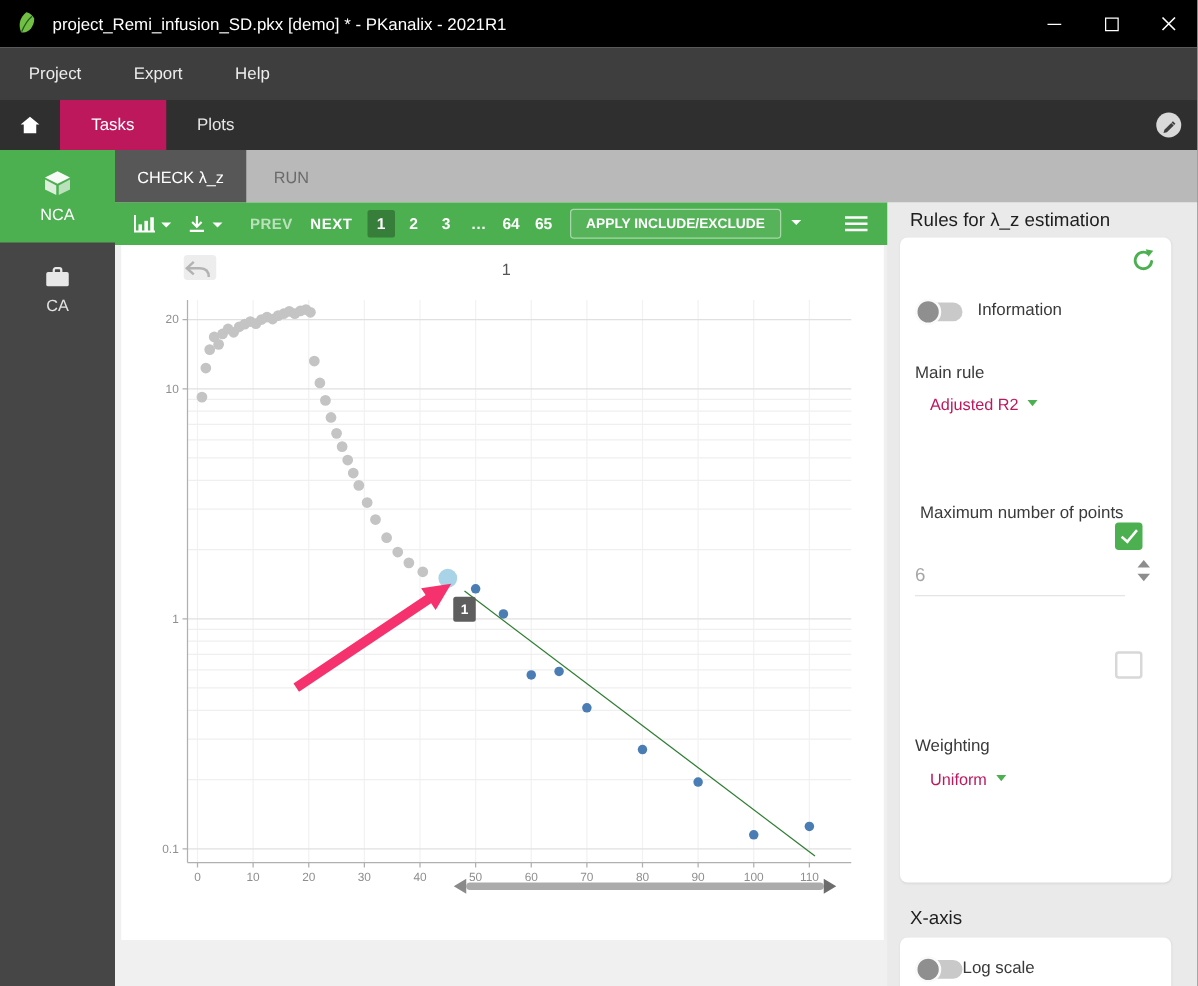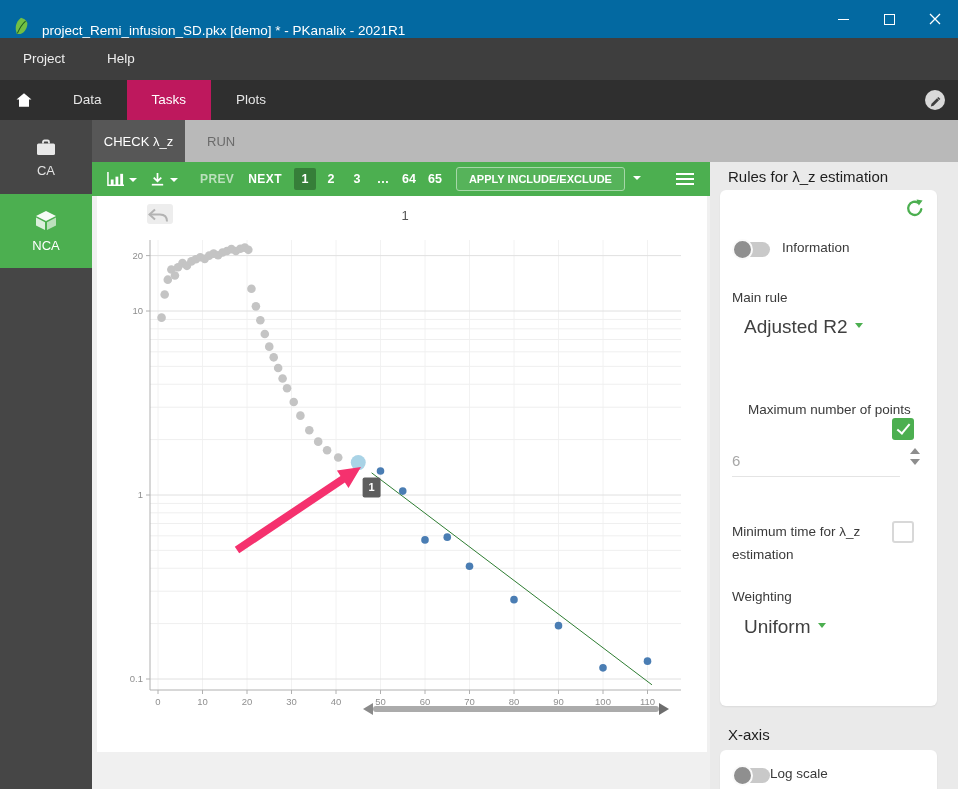--- a/index.html
+++ b/index.html
@@ -1,20 +1,20 @@
 <!DOCTYPE html>
 <html><head>
 <meta charset="utf-8">
 <style>
 *{margin:0;padding:0;box-sizing:border-box}
 body{font-family:"Liberation Sans","DejaVu Sans",sans-serif;background:#1a1a1a}
 .window{position:relative;width:958px;height:789px;background:#eaeaea;overflow:hidden}
 
 
-.titlebar{position:absolute;left:0;top:0;width:958px;height:38px;background:#0369a1;display:flex;align-items:flex-end;color:#fff}
+.titlebar{position:absolute;left:0;top:0;width:958px;height:38px;background:#000000;display:flex;align-items:center;color:#fff}
 .logo{margin-left:10px;width:22px;height:22px;flex:0 0 auto}
 .title-text{margin-left:10px;font-size:13.5px}
 .win-controls{position:absolute;right:0;top:0;height:38px;display:flex}
 .win-btn{width:46px;height:38px;display:flex;align-items:center;justify-content:center}
 .min-glyph{width:11px;height:1px;background:#fff;display:block}
 .max-glyph{width:11px;height:11px;border:1px solid #fff;display:block}
 
 
 .menubar{position:absolute;left:0;top:38px;width:958px;height:42px;background:#3e3e3e;display:flex;padding-left:2px}
 .menu-item{padding:0 21px;color:#ededed;font-size:13.5px;line-height:42px}
@@ -27,21 +27,21 @@
 .feedback-btn{position:absolute;right:12px;top:9px;width:22px;height:22px}
 
 
 .sidebar{position:absolute;left:0;top:120px;width:92px;height:669px;background:#464646}
 .side-item{height:74px;display:flex;flex-direction:column;align-items:center;justify-content:center;gap:5px;color:#e2e2e2;font-size:13px}
 .side-item.active{background:#4caf50;color:#fff}
 
 
 .subtab-row{position:absolute;left:92px;top:120px;width:866px;height:42px;background:#b9b9b9;display:flex}
 .subtab{height:42px;display:flex;align-items:center;justify-content:center;font-size:13px}
-.subtab.active{width:93px;background:#575757;color:#fff}
+.subtab.active{width:105px;background:#575757;color:#fff}
 .subtab.plain{padding:0 22px;color:#6b6b6b}
 
 
 .toolbar{position:absolute;left:92px;top:162px;width:618px;height:34px;background:#4caf50;display:flex;align-items:center;color:#fff}
 .tb-icon{display:flex;align-items:center;margin-left:14px}
 .tb-caret{width:0;height:0;border:4px solid transparent;border-top-color:#fff;margin-left:4px;margin-top:6px}
 .tb-nav{font-size:12px;font-weight:bold;letter-spacing:.4px;margin-left:22px}
 .tb-nav.dim{opacity:.62}
 .page-list{display:flex;margin-left:12px;gap:4px;align-items:center}
 .page-num{min-width:22px;height:22px;line-height:22px;text-align:center;font-size:12.5px;font-weight:bold;border-radius:2px}
@@ -58,21 +58,21 @@
 
 .right-area{position:absolute;left:710px;top:162px;width:248px;height:627px;background:#eaeaea}
 .panel-heading{position:absolute;left:18px;font-size:15px;color:#1e1e1e}
 .card{position:absolute;left:10px;width:217px;background:#fff;border-radius:6px;box-shadow:0 1px 2px rgba(0,0,0,.07)}
 .card1{top:28px;height:516px}
 .card2{top:588px;height:70px}
 .reset-btn{position:absolute;right:12px;top:8px;width:20px;height:20px}
 .gtoggle{position:absolute;width:36px;height:15px;background:#c9c9c9;border-radius:8px}
 .gtoggle .knob{position:absolute;left:-2px;top:-3px;width:21px;height:21px;border-radius:50%;background:#8f8f8f;border:2px solid #fafafa}
 .field-label{position:absolute;font-size:13.5px;color:#3a3a3a}
-.gselect{position:absolute;font-size:19px;color:#404040}
+.gselect{position:absolute;font-size:13px;color:#be185d}
 .gselect::after{content:"";display:inline-block;margin-left:7px;margin-bottom:1px;border:4px solid transparent;border-top:5px solid #4caf50;vertical-align:middle}
 .cb{position:absolute;width:22px;height:22px;border-radius:3px}
 .cb.checked{background:#4caf50}
 .cb.checked::after{content:"";position:absolute;left:8px;top:3px;width:5px;height:11px;border:solid #fff;border-width:0 2.5px 2.5px 0;transform:rotate(40deg)}
 .cb.unchecked{background:#fff;border:2px solid #d8d8d8}
 .num-input{position:absolute;font-size:15px;color:#a6a6a6}
 .underline{position:absolute;height:1px;background:#e4e4e4}
 .spinner{position:absolute}
 .spin-up{width:0;height:0;border-left:5px solid transparent;border-right:5px solid transparent;border-bottom:6px solid #8d8d8d}
 .spin-down{width:0;height:0;border-left:5px solid transparent;border-right:5px solid transparent;border-top:6px solid #8d8d8d;margin-top:5px}
@@ -98,54 +98,54 @@
       <div class="win-btn">
         <svg width="12" height="12" viewBox="0 0 12 12">
           <path d="M1 1 L11 11 M11 1 L1 11" stroke="#fff" stroke-width="1.3"></path>
         </svg>
       </div>
     </div>
   </div>
 
   <div class="menubar">
     <span class="menu-item">Project</span>
+    <span class="menu-item">Export</span>
     <span class="menu-item">Help</span>
   </div>
 
   <div class="navbar">
     <div class="home-tab">
       <svg width="20" height="20" viewBox="0 0 24 24">
         <path d="M12 4 L3 11.5 H6 V20 H18 V11.5 H21 Z" fill="#fff"></path>
       </svg>
     </div>
-    <div class="nav-tab">Data</div>
     <div class="nav-tab active">Tasks</div>
     <div class="nav-tab">Plots</div>
     <svg class="feedback-btn" viewBox="0 0 22 22">
       <circle cx="11" cy="11" r="10" fill="#d9d9d9"></circle>
       <path d="M7.5 14.8 L13 9.3 L15 11.3 L9.5 16.8 L6.8 17.4 Z" fill="#3f3f3f"></path>
       <path d="M13.8 8.5 L15.8 10.5" stroke="#3f3f3f" stroke-width="1.6"></path>
     </svg>
   </div>
 
   <div class="sidebar">
-    <div class="side-item">
-      <svg width="24" height="22" viewBox="0 0 24 22">
-        <rect x="3" y="7.5" width="18" height="11.5" rx="1.5" fill="#e8e8e8"></rect>
-        <path d="M9 7.5 V6 a1.5 1.5 0 0 1 1.5 -1.5 h3 a1.5 1.5 0 0 1 1.5 1.5 V7.5" stroke="#e8e8e8" stroke-width="1.8" fill="none"></path>
-      </svg>
-      <span>CA</span>
-    </div>
     <div class="side-item active">
       <svg width="26" height="24" viewBox="0 0 26 24">
         <path d="M13 2 L23 7 L13 12 L3 7 Z" fill="#fff" opacity=".95"></path>
         <path d="M3 8.5 V16.5 L12 21 V13.3 Z" fill="#fff" opacity=".8"></path>
         <path d="M23 8.5 V16.5 L14 21 V13.3 Z" fill="#fff" opacity=".62"></path>
       </svg>
       <span>NCA</span>
+    </div>
+    <div class="side-item">
+      <svg width="24" height="22" viewBox="0 0 24 22">
+        <rect x="3" y="7.5" width="18" height="11.5" rx="1.5" fill="#e8e8e8"></rect>
+        <path d="M9 7.5 V6 a1.5 1.5 0 0 1 1.5 -1.5 h3 a1.5 1.5 0 0 1 1.5 1.5 V7.5" stroke="#e8e8e8" stroke-width="1.8" fill="none"></path>
+      </svg>
+      <span>CA</span>
     </div>
   </div>
 
   <div class="subtab-row">
     <div class="subtab active">CHECK λ_z</div>
     <div class="subtab plain">RUN</div>
   </div>
 
   <div class="toolbar">
     <span class="tb-icon">
@@ -338,30 +338,29 @@
       </svg>
 
       <div class="gtoggle" style="left:14px;top:52px">
           <span class="knob"></span>
         </div>
       <div class="field-label" style="left:62px;top:50px">Information</div>
 
       <div class="field-label" style="left:12px;top:100px">Main rule</div>
       <div class="gselect" style="left:24px;top:126px">Adjusted R2</div>
 
-      <div class="field-label" style="left:28px;top:212px">Maximum number of points</div>
+      <div class="field-label" style="left:16px;top:212px">Maximum number of points</div>
       <div class="cb checked" style="left:172px;top:228px"></div>
       <div class="num-input" style="left:12px;top:262px">6</div>
       <div class="underline" style="left:12px;top:286px;width:168px"></div>
       <div class="spinner" style="left:190px;top:258px">
         <div class="spin-up"></div>
         <div class="spin-down"></div>
       </div>
 
-      <div class="field-label" style="left:12px;top:330px;width:152px;line-height:23px">Minimum time for λ_z estimation</div>
       <div class="cb unchecked" style="left:172px;top:331px"></div>
 
       <div class="field-label" style="left:12px;top:399px">Weighting</div>
       <div class="gselect" style="left:24px;top:426px">Uniform</div>
     </div>
 
     <div class="panel-heading" style="top:564px">X-axis</div>
     <div class="card card2">
       <div class="gtoggle" style="left:14px;top:18px">
           <span class="knob"></span>

